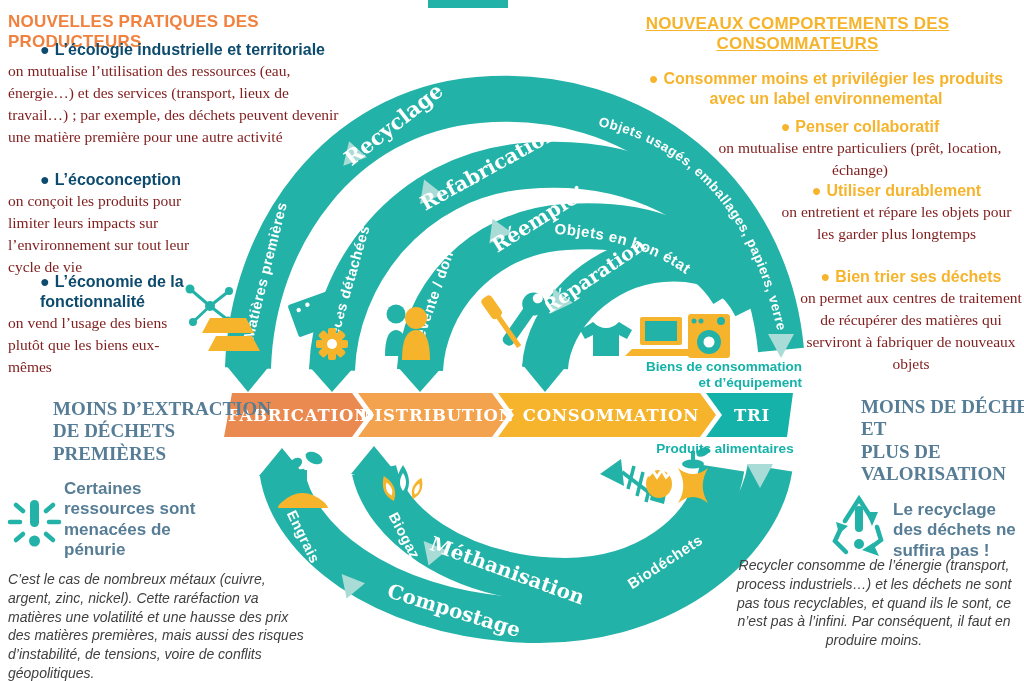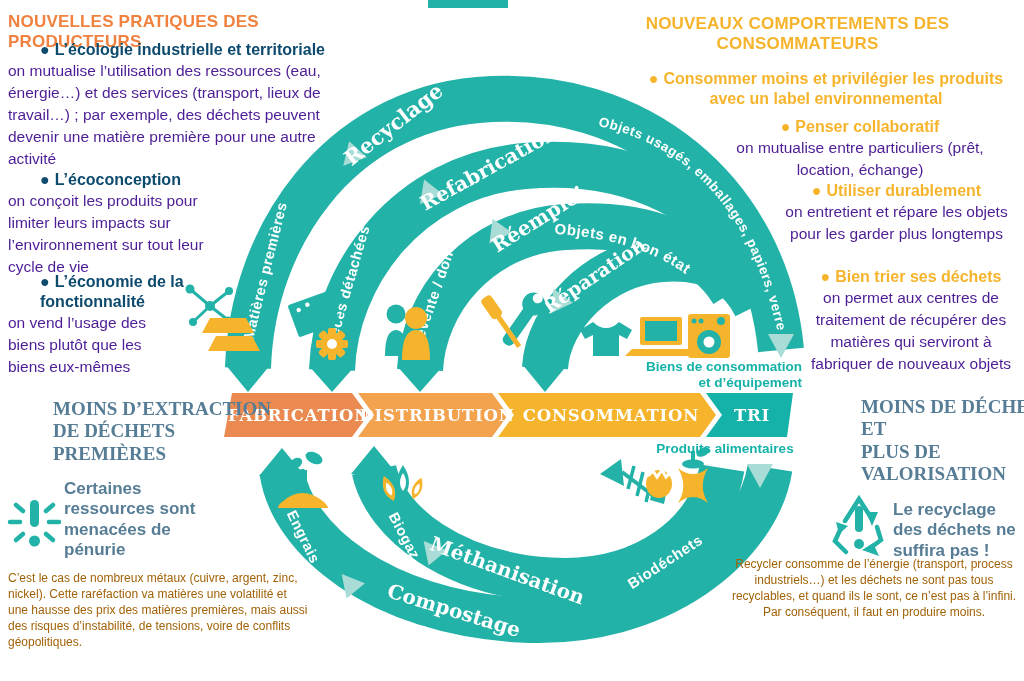--- a/index.html
+++ b/index.html
@@ -3,31 +3,31 @@
 <meta charset="utf-8">
 <style>
   html,body{margin:0;padding:0;background:#fff;}
   #stage{position:relative;width:1024px;height:681px;background:#fff;overflow:hidden;
          font-family:"Liberation Sans","DejaVu Sans",sans-serif;}
   .abs{position:absolute;}
   .serif{font-family:Liberation Serif, serif;margin-left:45px;}
   
   .sec-title{font-weight:bold;font-size:17px;letter-spacing:.2px;}
   .ttl-orange{color:#f0813e;}
-  .ttl-yellow{color:#f6b42c;}
+  .ttl-yellow{color:#f6b42c;text-decoration:underline;}
   .item-head{font-weight:bold;font-size:16px;line-height:1.25;}
   .head-orange{color:#0c4a6e;margin-left:32px;}
   .head-yellow{color:#f6b42c;margin-top:27px;}
-  .body-txt{color:#4c1d95;font-size:15.5px;line-height:1.42;}
+  .body-txt{color:#7f1d1d;font-size:15.5px;line-height:1.42;font-family:Liberation Serif, serif;}
   .blt{margin-right:5px;}
   .ctr{text-align:center;}
   .outcome{color:#567d95;font-weight:bold;font-size:19px;line-height:1.18;}
   .cap-teal{color:#14b2a8;font-weight:bold;font-size:13.5px;line-height:1.18;}
   .note-head{color:#567d95;font-weight:bold;font-size:17px;line-height:1.2;}
-  .note-body{color:#a16207;font-size:12px;line-height:1.34;}
+  .note-body{color:#404040;font-size:14px;line-height:1.34;font-style:italic;}
   
   .arc{fill:none;stroke:#23b2a7;stroke-width:46px;}
   .arcb{fill:none;stroke:#23b2a7;stroke-width:45px;}
   .tealfill{fill:#23b2a7;}
   .ltri{fill:#a9dcd6;}
   .albl{fill:#fff;font-family:"DejaVu Serif","Liberation Serif",serif;font-weight:bold;}
   .slbl{fill:#fff;font-family:"Liberation Sans","DejaVu Sans",sans-serif;font-weight:bold;letter-spacing:.5px;}
   .bandlbl{fill:#fff;font-family:"DejaVu Serif","Liberation Serif",serif;font-weight:bold;font-size:16.5px;letter-spacing:.8px;}
   .iconline{stroke:#23b2a7;stroke-width:4.5;stroke-linecap:round;fill:none;}
 </style>

